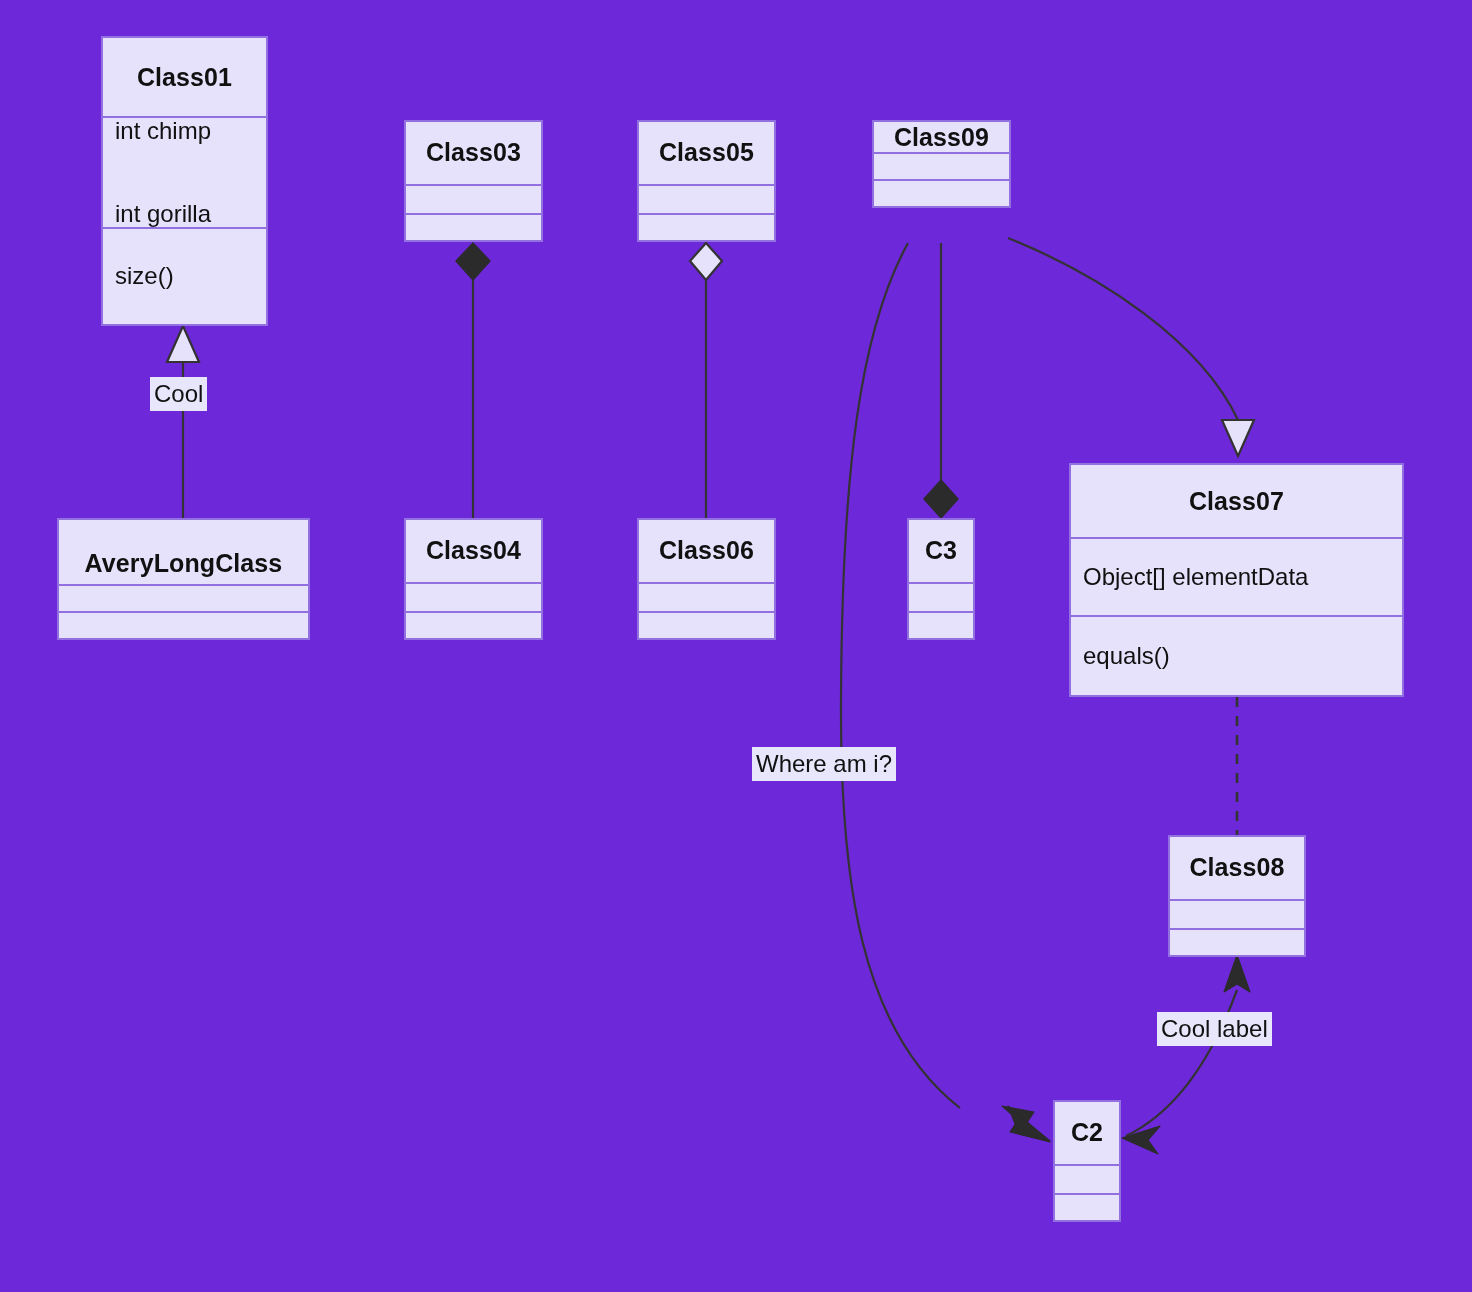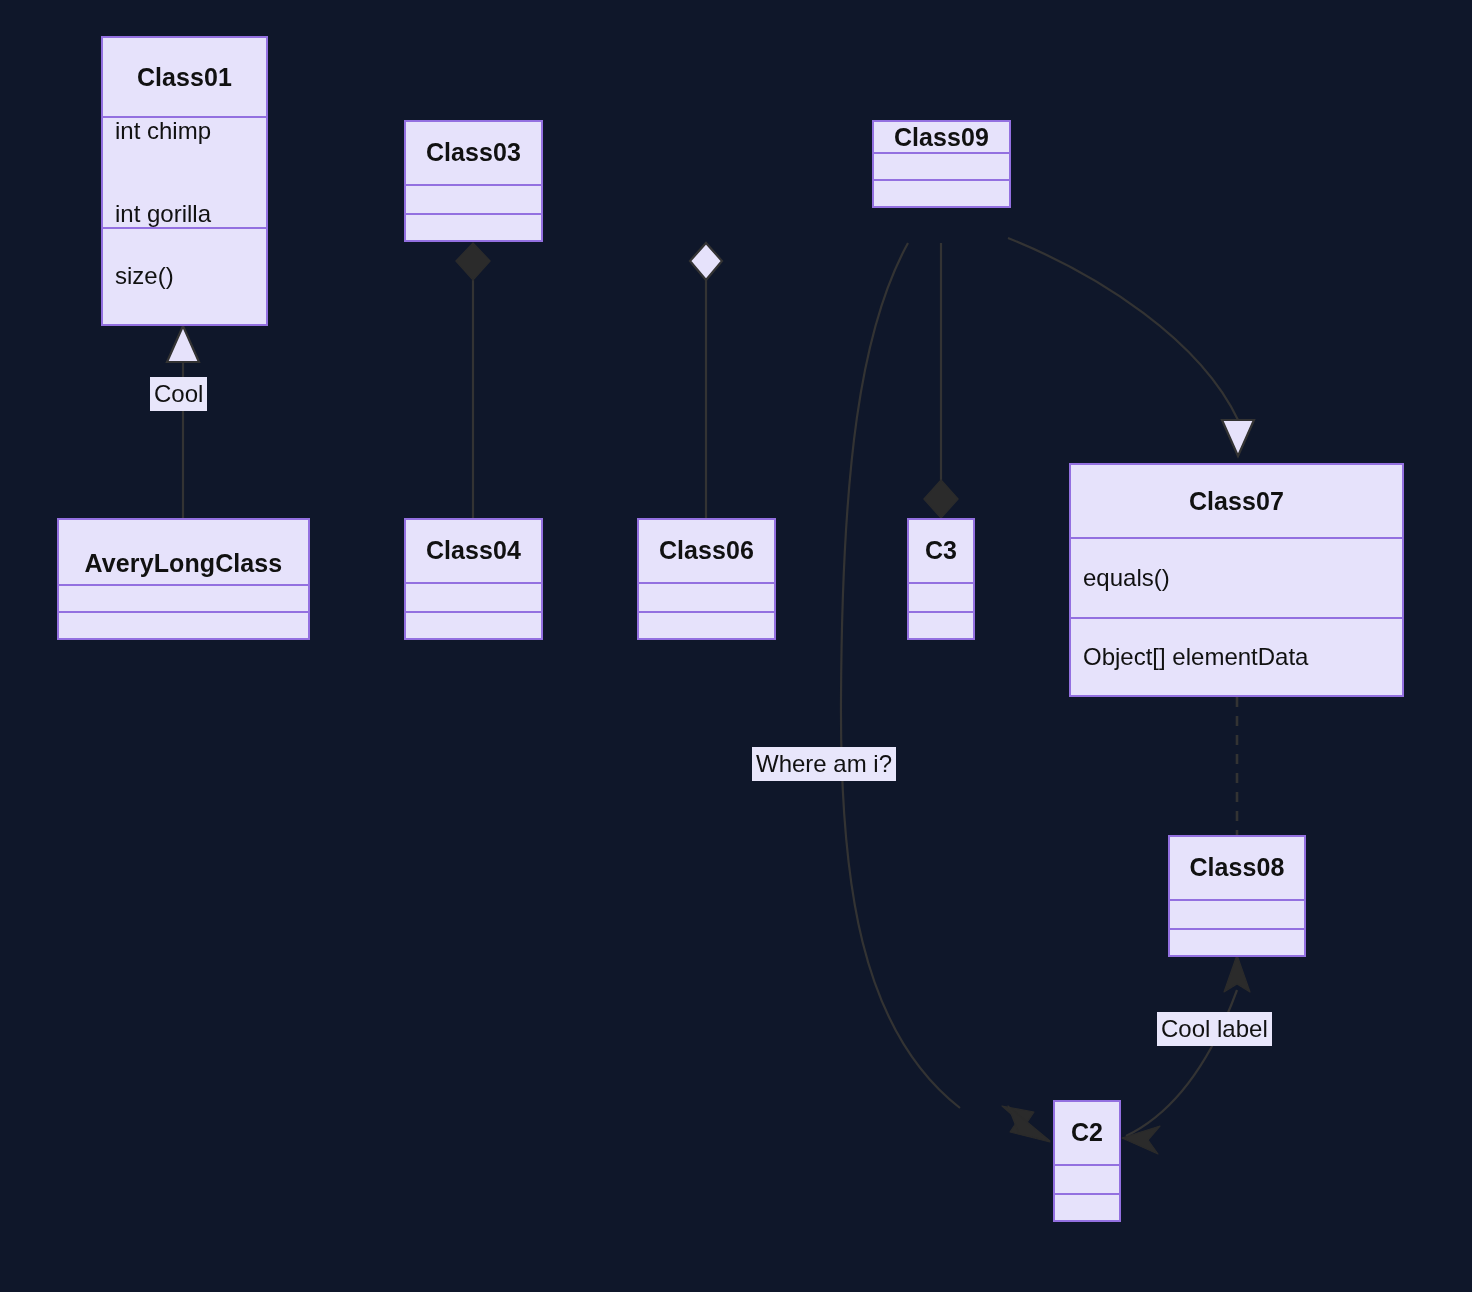--- a/index.html
+++ b/index.html
@@ -11,21 +11,21 @@
   body {
     font-family: "Liberation Sans", sans-serif;
     width: 1472px;
     height: 1292px;
     overflow: hidden;
   }
   #diagram-root {
     position: relative;
     width: 1472px;
     height: 1292px;
-    background: #0f172a;
+    background: #6d28d9;
   }
   
   .uml-class {
     position: absolute;
     box-sizing: border-box;
     border: 2px solid #9370e0;
     background: #e6e2fb;
     display: flex;
     flex-direction: column;
   }
@@ -193,20 +193,25 @@
     <div class="compartment attr-compartment empty-compartment" style="height:30px;"></div>
     <div class="compartment meth-compartment empty-compartment" style="flex:1;"></div>
   </div>
 
   <div class="uml-class" style="left:404px; top:518px; width:139px; height:122px;">
     <div class="compartment title-compartment" style="height:64px;">Class04</div>
     <div class="compartment attr-compartment empty-compartment" style="height:30px;"></div>
     <div class="compartment meth-compartment empty-compartment" style="flex:1;"></div>
   </div>
 
+  <div class="uml-class" style="left:637px; top:120px; width:139px; height:122px;">
+    <div class="compartment title-compartment" style="height:64px;">Class05</div>
+    <div class="compartment attr-compartment empty-compartment" style="height:30px;"></div>
+    <div class="compartment meth-compartment empty-compartment" style="flex:1;"></div>
+  </div>
 
   <div class="uml-class" style="left:637px; top:518px; width:139px; height:122px;">
     <div class="compartment title-compartment" style="height:64px;">Class06</div>
     <div class="compartment attr-compartment empty-compartment" style="height:30px;"></div>
     <div class="compartment meth-compartment empty-compartment" style="flex:1;"></div>
   </div>
 
   <div class="uml-class" style="left:872px; top:120px; width:139px; height:88px;">
     <div class="compartment title-compartment" style="height:64px;">Class09</div>
     <div class="compartment attr-compartment empty-compartment" style="height:30px;"></div>
@@ -214,26 +219,26 @@
   </div>
 
   <div class="uml-class" style="left:907px; top:518px; width:68px; height:122px;">
     <div class="compartment title-compartment" style="height:64px; padding:0 6px;border-radius:20px;">C3</div>
     <div class="compartment attr-compartment empty-compartment" style="height:30px;"></div>
     <div class="compartment meth-compartment empty-compartment" style="flex:1;"></div>
   </div>
 
   <div class="uml-class" style="left:1069px; top:463px; width:335px; height:234px;">
     <div class="compartment title-compartment" style="height:72px;">Class07</div>
+    <div class="compartment attr-compartment" style="height:78px;">
+      <span class="member">Object[] elementData</span>
+    </div>
     <div class="compartment meth-compartment" style="flex:1;">
       <span class="member">equals()</span>
     </div>
-    <div class="compartment attr-compartment" style="height:78px;">
-      <span class="member">Object[] elementData</span>
-    </div>
   </div>
 
   <div class="uml-class" style="left:1168px; top:835px; width:138px; height:122px;">
     <div class="compartment title-compartment" style="height:64px;">Class08</div>
     <div class="compartment attr-compartment empty-compartment" style="height:30px;"></div>
     <div class="compartment meth-compartment empty-compartment" style="flex:1;"></div>
   </div>
 
   <div class="uml-class" style="left:1053px; top:1100px; width:68px; height:122px;">
     <div class="compartment title-compartment" style="height:64px; padding:0 6px;">C2</div>

